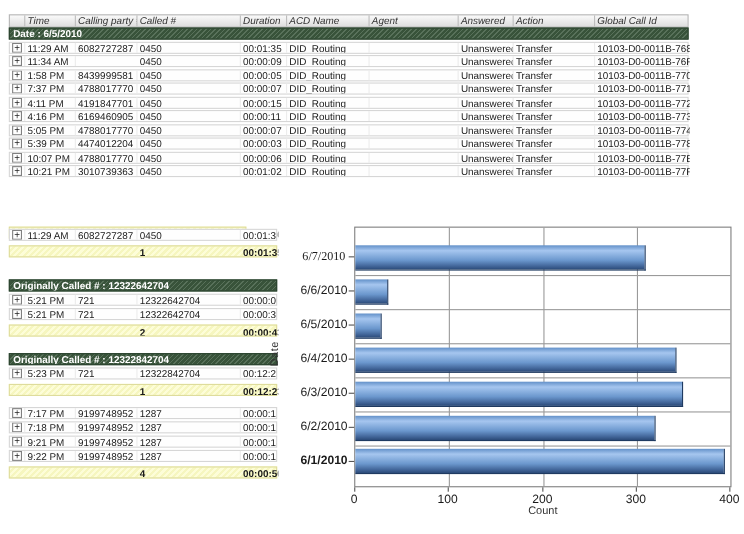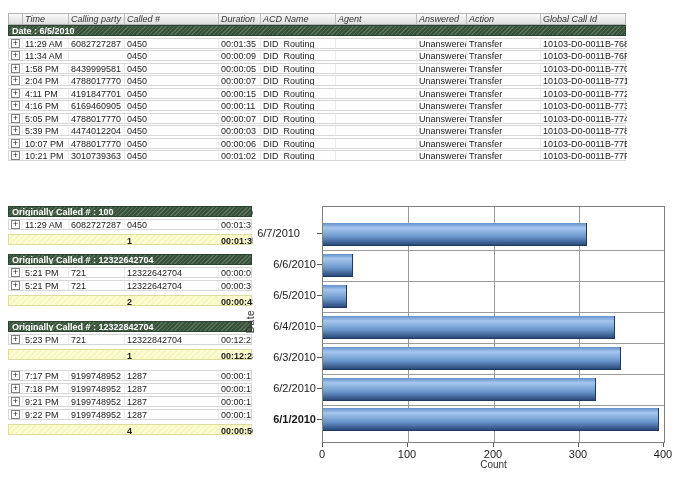--- a/index.html
+++ b/index.html
@@ -145,21 +145,21 @@
         <div class="cell" style="width: 75px; flex: 0 0 75px;">DID_Routing</div>
         <div class="cell" style="width: 81px; flex: 0 0 81px;"></div>
         <div class="cell" style="width: 50px; flex: 0 0 50px;">Unanswered</div>
         <div class="cell" style="width: 74px; flex: 0 0 74px;">Transfer</div>
         <div class="cell" style="width: 86px; flex: 0 0 86px;">10103-D0-0011B-770</div>
       </div>
       <div class="trow row" style="margin-top: 1.5px;">
         <div class="cell expcell" style="flex: 0 0 14px; width: 14px;">
           <div class="exp">+</div>
         </div>
-        <div class="cell" style="width: 46px; flex: 0 0 46px;">2:04 PM</div>
+        <div class="cell" style="width: 46px; flex: 0 0 46px;">7:37 PM</div>
         <div class="cell" style="width: 56px; flex: 0 0 56px;">4788017770</div>
         <div class="cell" style="width: 94px; flex: 0 0 94px;">0450</div>
         <div class="cell" style="width: 42px; flex: 0 0 42px;">00:00:07</div>
         <div class="cell" style="width: 75px; flex: 0 0 75px;">DID_Routing</div>
         <div class="cell" style="width: 81px; flex: 0 0 81px;"></div>
         <div class="cell" style="width: 50px; flex: 0 0 50px;">Unanswered</div>
         <div class="cell" style="width: 74px; flex: 0 0 74px;">Transfer</div>
         <div class="cell" style="width: 86px; flex: 0 0 86px; text-align: center;">10103-D0-0011B-771</div>
       </div>
       <div class="trow row" style="margin-top: 1.5px;">
@@ -246,21 +246,20 @@
         <div class="cell" style="width: 74px; flex: 0 0 74px;">Transfer</div>
         <div class="cell" style="width: 86px; flex: 0 0 86px;">10103-D0-0011B-77F</div>
       </div>
       <div class="trow sum" style="width: 216px; margin-top: 45px;">
         <div class="cell" style="width: 116px; flex: 0 0 116px;"></div>
         <div class="cell" style="width: 94px; flex: 0 0 94px;">10</div>
         <div class="cell" style="width: 34px; flex: 0 0 34px;">00:03:40</div>
       </div>
     </div>
     <div class="abs" style="left: 8px; top: 206px; width: 244px;">
-      <div class="grp">Originally Called # : 100</div>
       <div class="trow row" style="margin-top: 2px;">
         <div class="cell expcell" style="flex: 0 0 14px; width: 14px;">
           <div class="exp">+</div>
         </div>
         <div class="cell" style="width: 46px; flex: 0 0 46px;">11:29 AM</div>
         <div class="cell" style="width: 56px; flex: 0 0 56px;">6082727287</div>
         <div class="cell" style="width: 94px; flex: 0 0 94px;">0450</div>
         <div class="cell" style="width: 32px; flex: 0 0 32px;">00:01:35</div>
       </div>
       <div class="trow sum" style="width: 244px;">
@@ -369,21 +368,21 @@
     <div class="hgrid" style="top: 198px;"></div>
     <div class="bar" title="6/7/2010: 310" style="top: 16px; width: 264px;"></div>
     <div class="bar" title="6/6/2010: 35" style="top: 47px; width: 30px;"></div>
     <div class="bar" title="6/5/2010: 28" style="top: 78px; width: 24px;"></div>
     <div class="bar" title="6/4/2010: 342" style="top: 109px; width: 292px;"></div>
     <div class="bar" title="6/3/2010: 350" style="top: 140px; width: 298px;"></div>
     <div class="bar" title="6/2/2010: 320" style="top: 171px; width: 273px;"></div>
     <div class="bar" title="6/1/2010: 394" style="top: 201px; width: 336px;"></div>
   </div>
 <div id="yticks">
-    <div class="ytick-label abs" style="left: 250px; top: 227px;">6/7/2010</div>
+    <div class="ytick-label abs" style="left: 264px; top: 227px; font-family: Liberation Serif, serif;">6/7/2010</div>
     <div class="ytick-dash abs" style="left: 317px; top: 233px;"></div>
     <div class="ytick-label abs" style="left: 266px; top: 258px;">6/6/2010</div>
     <div class="ytick-dash abs" style="left: 317px; top: 264px;"></div>
     <div class="ytick-label abs" style="left: 266px; top: 289px;">6/5/2010</div>
     <div class="ytick-dash abs" style="left: 317px; top: 295px;"></div>
     <div class="ytick-label abs" style="left: 266px; top: 320px;">6/4/2010</div>
     <div class="ytick-dash abs" style="left: 317px; top: 326px;"></div>
     <div class="ytick-label abs" style="left: 266px; top: 351px;">6/3/2010</div>
     <div class="ytick-dash abs" style="left: 317px; top: 357px;"></div>
     <div class="ytick-label abs" style="left: 266px; top: 382px;">6/2/2010</div>

